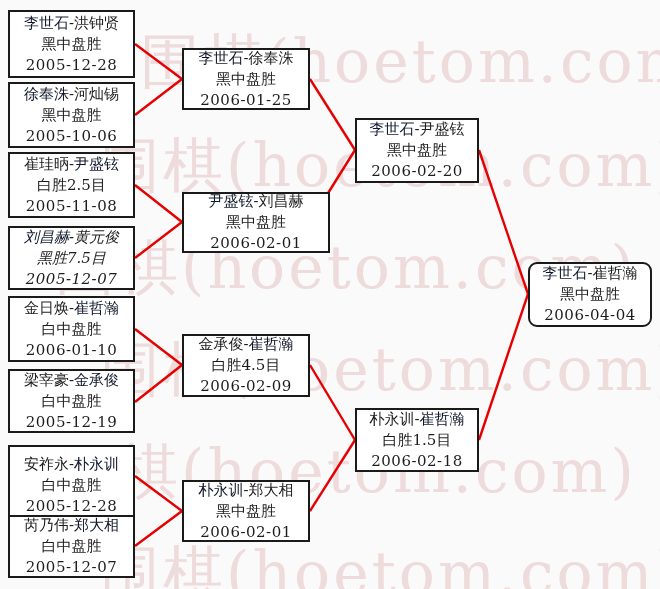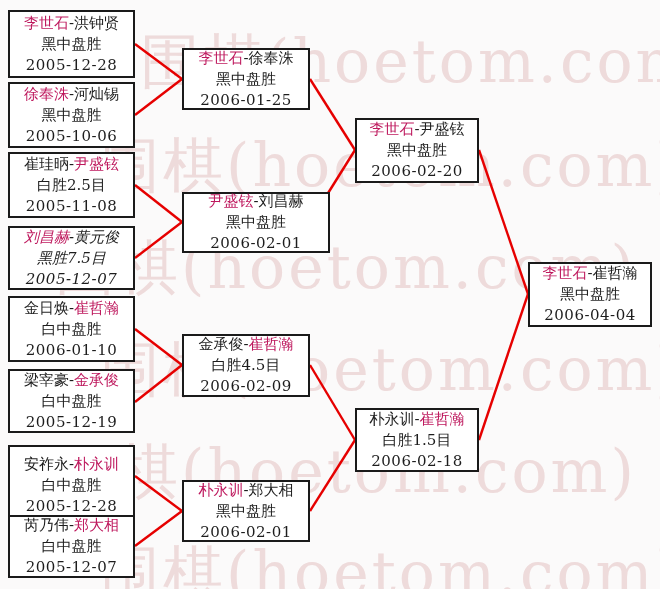--- a/index.html
+++ b/index.html
@@ -17,21 +17,21 @@
   }
   #wires{position:absolute;left:0;top:0;z-index:1;}
   .box{
     position:absolute;z-index:2;
     background:#ffffff;border:2px solid #1a1a1a;
     display:flex;flex-direction:column;justify-content:center;align-items:center;
     text-align:center;font-size:15px;line-height:21px;color:#1d1d1d;
     box-sizing:border-box;
   }
   .box .l1{white-space:nowrap;}
-  .w{color:#be185d;}
+  .w{color:#0f172a;}
   .date{font-family:"DejaVu Serif","Liberation Serif",serif;letter-spacing:0.5px;}
 </style>
 </head>
 <body>
 
 <div class="wm-row" style="left:140px;top:22px;">围棋(hoetom.com)</div>
 <div class="wm-row" style="left:100px;top:126px;">围棋(hoetom.com)</div>
 <div class="wm-row" style="left:55px;top:228px;">围棋(hoetom.com)</div>
 <div class="wm-row" style="left:100px;top:330px;">围棋(hoetom.com)</div>
 <div class="wm-row" style="left:55px;top:432px;">围棋(hoetom.com)</div>
@@ -122,17 +122,17 @@
   <div class="l1"><span class="w">李世石</span><span>-</span><span>尹盛铉</span></div>
   <div>黑中盘胜</div>
   <div class="date">2006-02-20</div>
 </div>
 <div class="box" style="left:355px;top:408px;width:124px;height:64px;">
   <div class="l1"><span>朴永训</span><span>-</span><span class="w">崔哲瀚</span></div>
   <div>白胜1.5目</div>
   <div class="date">2006-02-18</div>
 </div>
 
-<div class="box" style="left:528px;top:262px;width:124px;height:65px;">
+<div class="box" style="left:528px;top:262px;width:124px;height:65px;border-radius:9px;">
   <div class="l1"><span class="w">李世石</span><span>-</span><span>崔哲瀚</span></div>
   <div>黑中盘胜</div>
   <div class="date">2006-04-04</div>
 </div>
 
 </body></html>

